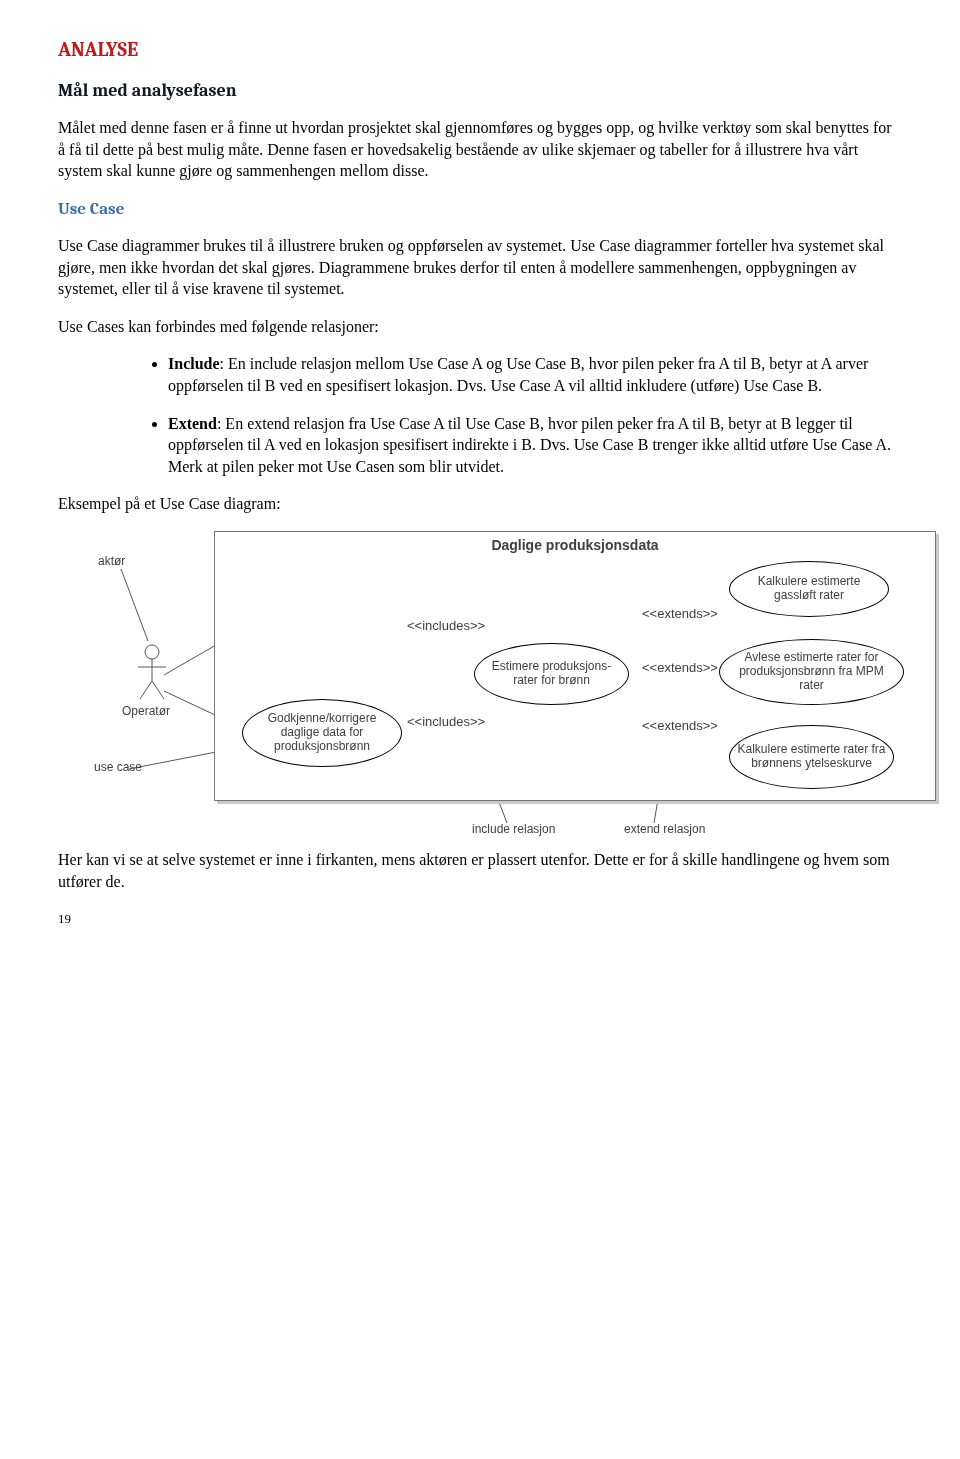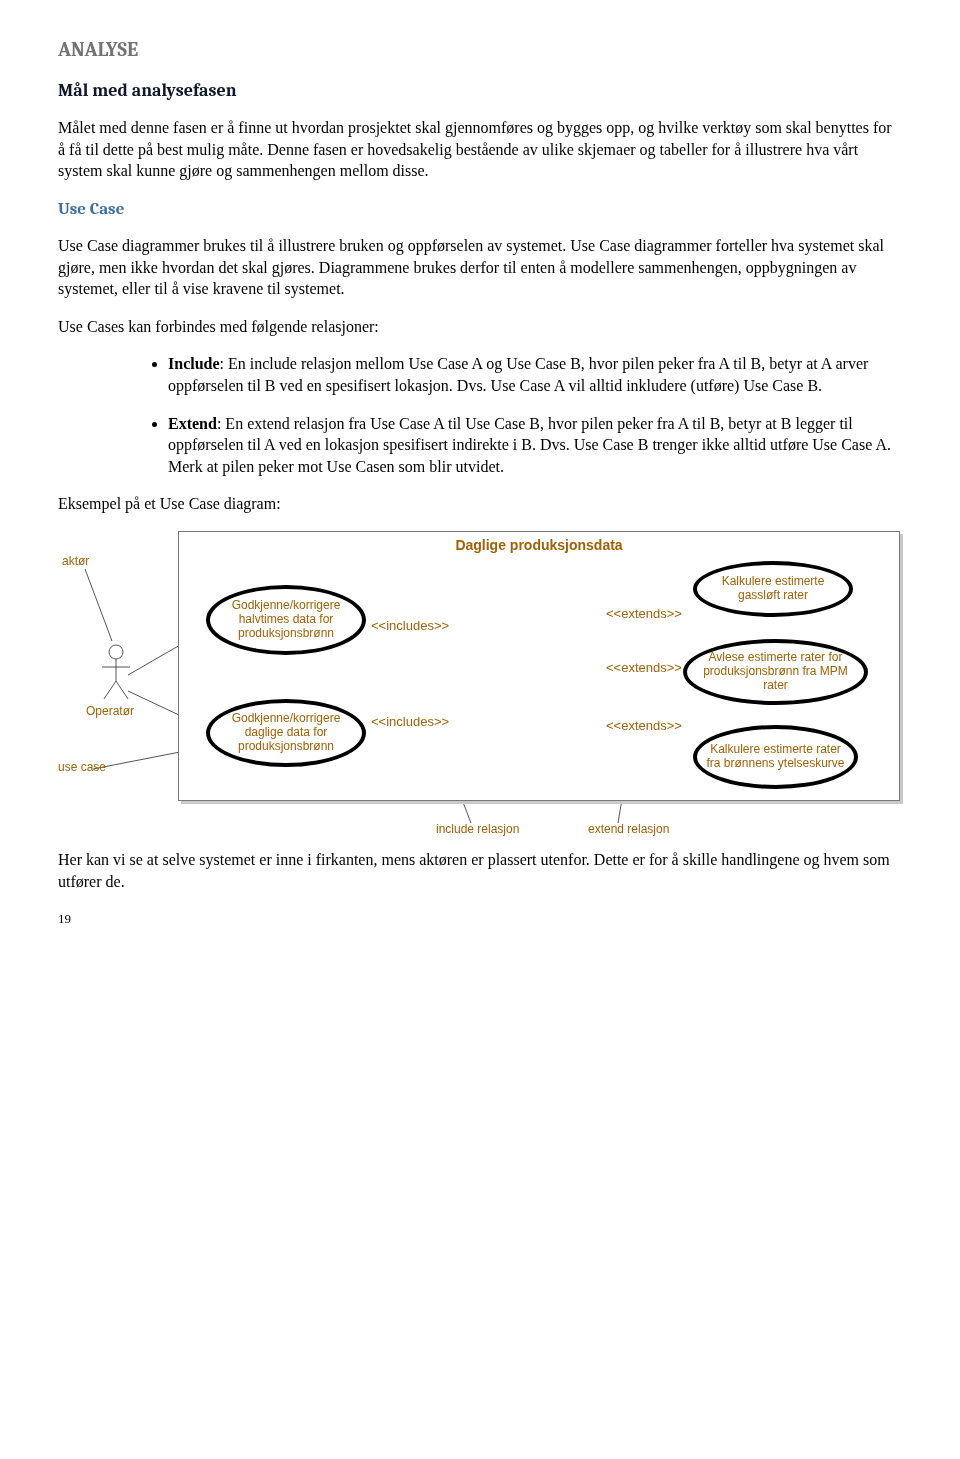--- a/index.html
+++ b/index.html
@@ -8,21 +8,21 @@
     line-height: 1.35;
     color: #000;
     background: #fff;
     margin: 0;
     padding: 36px 58px 30px 58px;
     width: 960px;
     box-sizing: border-box;
   }
   .h1 {
     font-family: Cambria, Georgia, "Times New Roman", serif;
-    color: #737373;
+    color: #b91c1c;
     font-weight: bold;
     font-size: 20px;
     margin: 0 0 16px 0;
   }
   .h2 {
     font-family: Cambria, Georgia, "Times New Roman", serif;
     color: #0f172a;
     font-weight: bold;
     font-size: 18px;
     margin: 0 0 14px 0;
@@ -38,40 +38,41 @@
   .bullets { margin: 0 0 16px 110px; padding: 0; }
   .bullets li { margin-bottom: 16px; list-style: disc; }
   .bullets li .lead { font-weight: bold; }
   .diagram-wrap { margin: 6px 0 8px 0; }
   .diagram {
     width: 848px;
     height: 310px;
     position: relative;
     font-family: Arial, Helvetica, sans-serif;
     font-size: 12px;
-    color: #a16207;
+    color: #404040;
+    margin-left: 36px;
   }
   .system-box {
     position: absolute;
     left: 120px; top: 0;
     width: 720px; height: 268px;
     border: 1px solid #777;
     box-shadow: 3px 3px 0 #c9c9c9;
     background: #fff;
   }
   .system-title {
     position: absolute;
     left: 0; right: 0; top: 4px;
     text-align: center;
     font-weight: bold;
     font-size: 14px;
   }
   .ellipse {
     position: absolute;
-    border: 4px solid #000000;
+    border: 1px solid #000000;
     border-radius: 50%;
     background: #fff;
     display: flex;
     align-items: center;
     justify-content: center;
     text-align: center;
     padding: 4px 6px;
     box-sizing: border-box;
     line-height: 1.15;
   }
@@ -159,22 +160,22 @@
         <line x1="18" y1="16" x2="18" y2="38" stroke="#555"></line>
         <line x1="4" y1="24" x2="32" y2="24" stroke="#555"></line>
         <line x1="18" y1="38" x2="6" y2="56" stroke="#555"></line>
         <line x1="18" y1="38" x2="30" y2="56" stroke="#555"></line>
       </svg>
     </div>
     <div class="actor-label" style="left:4px; top:22px;">aktør</div>
     <div class="actor-label" style="left:28px; top:172px;">Operatør</div>
     <div class="actor-label" style="left:0px; top:228px;">use case</div>
 
-    <div class="ellipse" style="left:148px; top:54px; width:160px; height:70px;">Godkjenne/korrigere halvtimes data for produksjonsbrønn</div>
     <div class="ellipse" style="left:148px; top:168px; width:160px; height:68px;">Godkjenne/korrigere daglige data for produksjonsbrønn</div>
+    <div class="ellipse" style="left:380px; top:112px; width:155px; height:62px;">Estimere produksjons- rater for brønn</div>
     <div class="ellipse" style="left:635px; top:30px; width:160px; height:56px;">Kalkulere estimerte gassløft rater</div>
     <div class="ellipse" style="left:625px; top:108px; width:185px; height:66px;">Avlese estimerte rater for produksjonsbrønn fra MPM rater</div>
     <div class="ellipse" style="left:635px; top:194px; width:165px; height:64px;">Kalkulere estimerte rater  fra brønnens ytelseskurve</div>
 
     <div class="rel-label" style="left:313px; top:86px;">&lt;&lt;includes&gt;&gt;</div>
     <div class="rel-label" style="left:313px; top:182px;">&lt;&lt;includes&gt;&gt;</div>
     <div class="rel-label" style="left:548px; top:74px;">&lt;&lt;extends&gt;&gt;</div>
     <div class="rel-label" style="left:548px; top:128px;">&lt;&lt;extends&gt;&gt;</div>
     <div class="rel-label" style="left:548px; top:186px;">&lt;&lt;extends&gt;&gt;</div>
 

